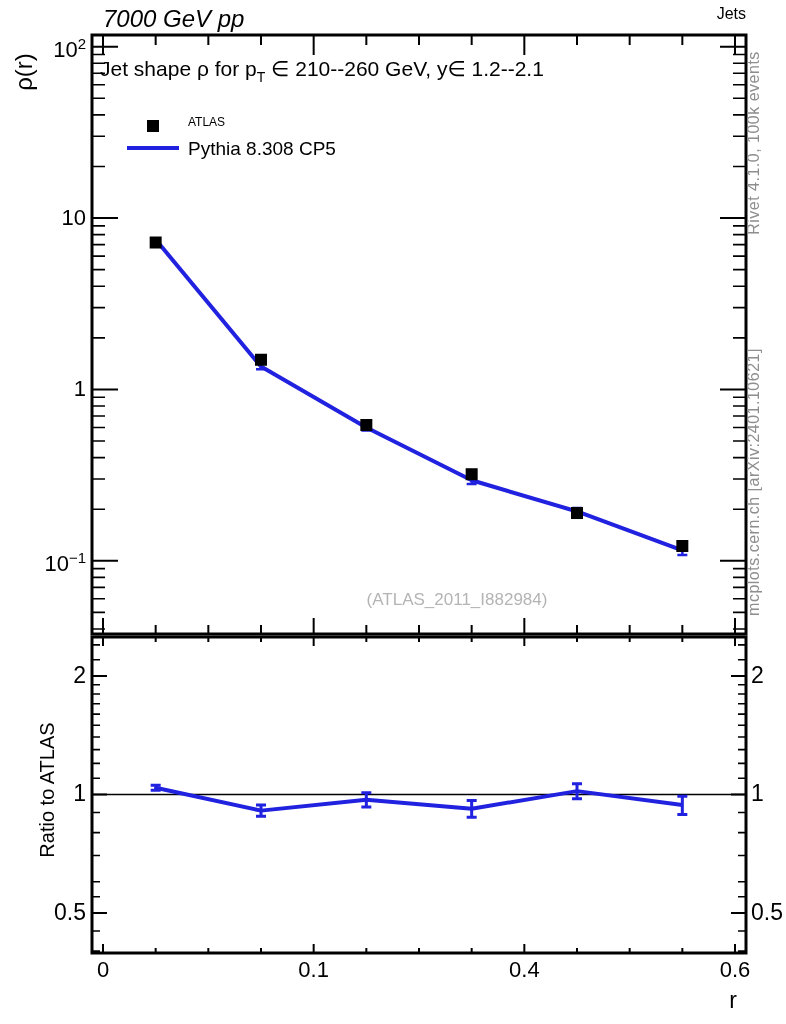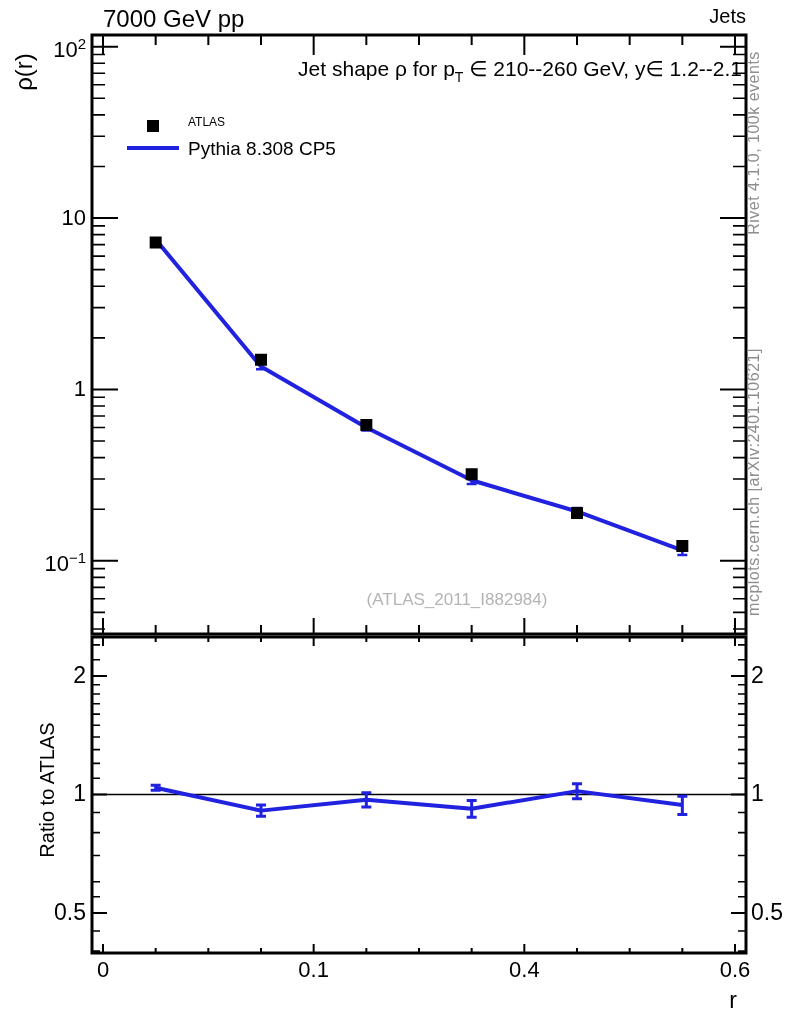--- a/index.html
+++ b/index.html
@@ -1,21 +1,21 @@
 <!DOCTYPE html>
 <html><head>
 <meta charset="utf-8">
 <style>
   html,body{margin:0;padding:0;background:#fff;}
   .page{position:relative;width:786px;height:1024px;background:#ffffff;overflow:hidden;
         font-family:"Liberation Sans",sans-serif;color:#000;}
   .abs{position:absolute;white-space:nowrap;}
-  .hleft{left:103px;top:5px;font-size:24px;}
-  .hright{right:40px;top:5px;font-size:20px;margin-left:37px;}
-  .title{left:88px;width:654px;top:57px;text-align:right;font-size:21px;}
+  .hleft{left:103px;top:5px;font-size:24px;font-style:italic;}
+  .hright{right:40px;top:5px;font-size:16px;margin-left:37px;}
+  .title{left:100px;width:654px;top:57px;text-align:left;font-size:21px;}
   .title .sub{font-size:14px;vertical-align:-6px;}
   .leg-sq{position:absolute;left:147px;top:120px;width:12px;height:12px;background:#000;}
   .leg-line{position:absolute;left:127px;top:146px;width:52px;height:4px;}
   .leg-t1{left:188px;top:115px;font-size:12px;}
   .leg-t2{left:188px;top:138px;font-size:19px;text-align:right;}
   .vtext{position:absolute;white-space:nowrap;transform:translate(-50%,-50%) rotate(-90deg);}
   .ylab{font-size:24px;}
   .ratiolab{font-size:20px;}
   .note{font-size:16px;color:#8e8e8e;letter-spacing:0.5px;}
   .watermark{left:92px;width:730px;top:590px;text-align:center;font-size:17px;color:#b4b4b4;}

